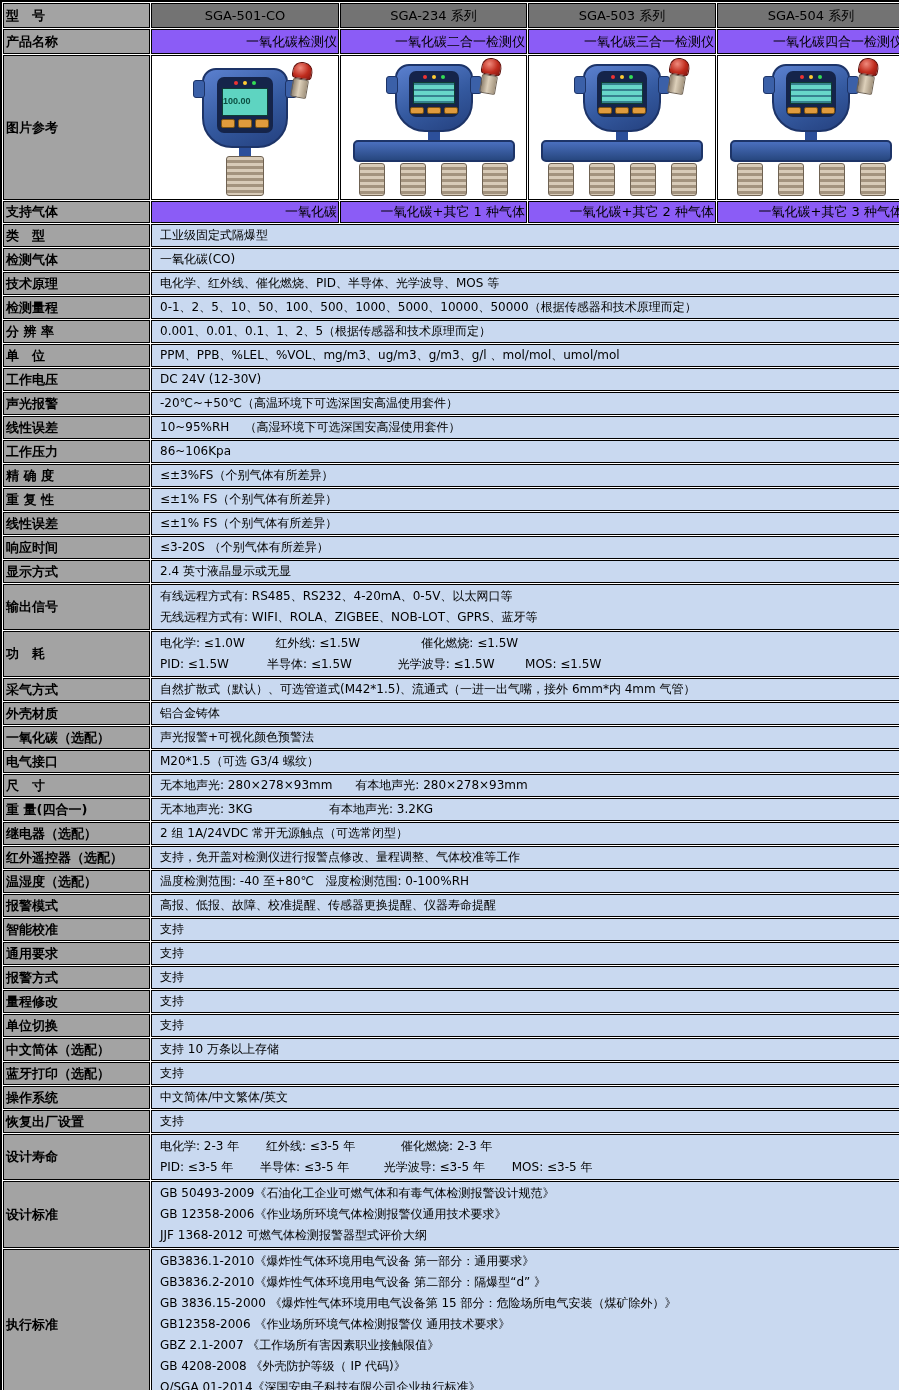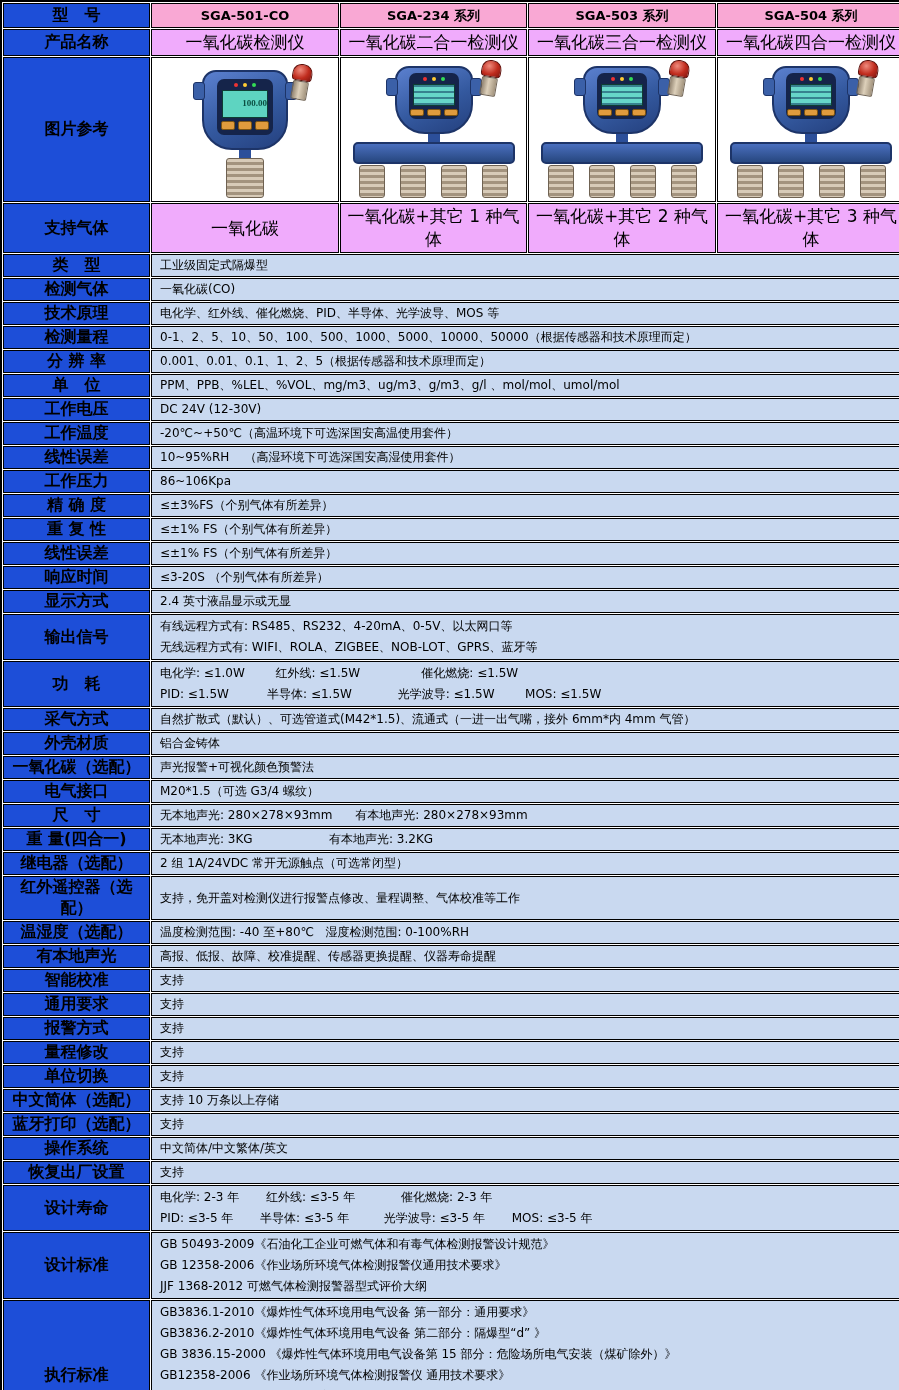--- a/index.html
+++ b/index.html
@@ -1,44 +1,44 @@
 <!DOCTYPE html>
 <html><head>
 <meta charset="utf-8">
 <style>
   html,body{margin:0;padding:0;background:#fff;}
   .page{width:899px;min-height:1390px;background:#fff;font-family:"DejaVu Sans","Liberation Sans",sans-serif;color:#000;}
   table.spec{width:899px;table-layout:fixed;border-collapse:separate;border-spacing:1px;background:#fff;border:2px solid #000;}
   td{border:1px solid #000;overflow:hidden;vertical-align:middle;box-sizing:border-box;}
-  td.lbl{background:#1d4ed8;font-weight:bold;text-align:center;font-size:16px;padding:0 2px;}
+  td.lbl{background:#a3a3a3;font-weight:bold;font-size:13px;padding:0 2px;}
   td.val{background:#C9D9F0;font-size:12px;text-align:left;padding:1px 8px;white-space:pre-wrap;line-height:19px;}
   tr.h2 td.val, tr.h3 td.val, tr.h7 td.val{line-height:21px;}
-  td.model{background:#f9a8d4;font-weight:bold;text-align:center;font-size:13px;}
-  td.cval{background:#f0abfc;text-align:center;font-size:17px;}
+  td.model{background:#737373;font-weight:normal;text-align:center;font-size:13px;}
+  td.cval{background:#8b5cf6;text-align:right;font-size:13px;}
   td.imgcell{background:#FFFFFF;height:130px;vertical-align:bottom;padding:2px 0 3px 0;}
   tr.hdr td{height:25px;}
   tr.h1 td{height:20px;}
   tr.h2 td{height:44px;}
   tr.h3 td{height:64px;}
   tr.h7 td{height:148px;}
   tr.gasr td{height:21px;}
 
   
   .dev{position:relative;width:176px;margin:0 auto;display:flex;flex-direction:column;align-items:center;}
   .beacon{position:absolute;top:0;right:22px;transform:rotate(10deg);z-index:3;}
   .dome{width:18px;height:15px;border-radius:9px 9px 4px 4px;background:radial-gradient(circle at 35% 35%,#ef8b7d,#c02c1e 55%,#801710);border:1px solid #5e0f0a;}
   .bbase{width:14px;height:17px;margin:0 auto;border-radius:2px;background:linear-gradient(90deg,#90826f,#ddd0ba 45%,#a2937d);border:1px solid #6f6252;}
   .dbody{margin-top:6px;width:82px;height:76px;border-radius:14px 14px 30px 30px;background:linear-gradient(155deg,#5b80cf 0%,#34599f 55%,#24407e 100%);border:2px solid #1d3468;position:relative;z-index:2;}
   .dbody:before,.dbody:after{content:"";position:absolute;top:10px;width:10px;height:16px;background:#3b60a8;border:1px solid #1d3468;border-radius:3px;}
   .dbody:before{left:-11px;} .dbody:after{right:-11px;}
   .panel{width:56px;height:56px;margin:7px auto 0;background:#15244a;border-radius:7px;overflow:hidden;}
   .leds{display:flex;gap:5px;justify-content:center;margin-top:4px;}
   .led{width:4px;height:4px;border-radius:50%;}
   .led.r{background:#e33;} .led.y{background:#fc3;} .led.g{background:#3d5;}
-  .screen{width:44px;height:26px;margin:3px auto 0;background:#5ed4c1;border:1px solid #0e3d33;font-family:Liberation Serif, serif;font-size:9px;line-height:25px;text-align:right;color:#0b4f42;font-weight:bold;}
+  .screen{width:44px;height:26px;margin:3px auto 0;background:#5ed4c1;border:1px solid #0e3d33;font-family:Liberation Sans, sans-serif;font-size:9px;line-height:25px;text-align:left;color:#0b4f42;font-weight:bold;}
   .screen.multi{background:#67d6c9;background-image:repeating-linear-gradient(180deg,rgba(16,60,96,.55) 0 2px,transparent 2px 6px);}
   .btns{display:flex;gap:3px;justify-content:center;margin-top:3px;}
   .btn{width:12px;height:7px;background:#e09b3d;border:1px solid #7c5413;border-radius:2px;}
   .neck{width:12px;height:8px;background:#2c4f9a;}
   .sensor{background:repeating-linear-gradient(180deg,#d8cbb8 0 3px,#a3937e 3px 6px);border:1px solid #6f6252;border-radius:3px;}
   .sensor.big{width:36px;height:38px;}
   .dev.multi .dbody{width:74px;height:64px;}
   .dev.multi .panel{width:50px;height:46px;margin-top:5px;}
   .dev.multi .screen{height:20px;width:40px;}
   .dev.multi .btns .btn{height:5px;}
@@ -225,21 +225,21 @@
         </tr>
         <tr class="h1">
           <td class="lbl">单　位</td>
           <td class="val" colspan="4">PPM、PPB、%LEL、%VOL、mg/m3、ug/m3、g/m3、g/l 、mol/mol、umol/mol</td>
         </tr>
         <tr class="h1">
           <td class="lbl">工作电压</td>
           <td class="val" colspan="4">DC 24V (12-30V)</td>
         </tr>
         <tr class="h1">
-          <td class="lbl">工作温度</td>
+          <td class="lbl">声光报警</td>
           <td class="val" colspan="4">-20℃~+50℃（高温环境下可选深国安高温使用套件）</td>
         </tr>
         <tr class="h1">
           <td class="lbl">线性误差</td>
           <td class="val" colspan="4">10~95%RH    （高湿环境下可选深国安高湿使用套件）</td>
         </tr>
         <tr class="h1">
           <td class="lbl">工作压力</td>
           <td class="val" colspan="4">86~106Kpa</td>
         </tr>
@@ -303,21 +303,21 @@
         </tr>
         <tr class="h1">
           <td class="lbl">红外遥控器（选配）</td>
           <td class="val" colspan="4">支持，免开盖对检测仪进行报警点修改、量程调整、气体校准等工作</td>
         </tr>
         <tr class="h1">
           <td class="lbl">温湿度（选配）</td>
           <td class="val" colspan="4">温度检测范围: -40 至+80℃   湿度检测范围: 0-100%RH</td>
         </tr>
         <tr class="h1">
-          <td class="lbl">有本地声光</td>
+          <td class="lbl">报警模式</td>
           <td class="val" colspan="4">高报、低报、故障、校准提醒、传感器更换提醒、仪器寿命提醒</td>
         </tr>
         <tr class="h1">
           <td class="lbl">智能校准</td>
           <td class="val" colspan="4">支持</td>
         </tr>
         <tr class="h1">
           <td class="lbl">通用要求</td>
           <td class="val" colspan="4">支持</td>
         </tr>

